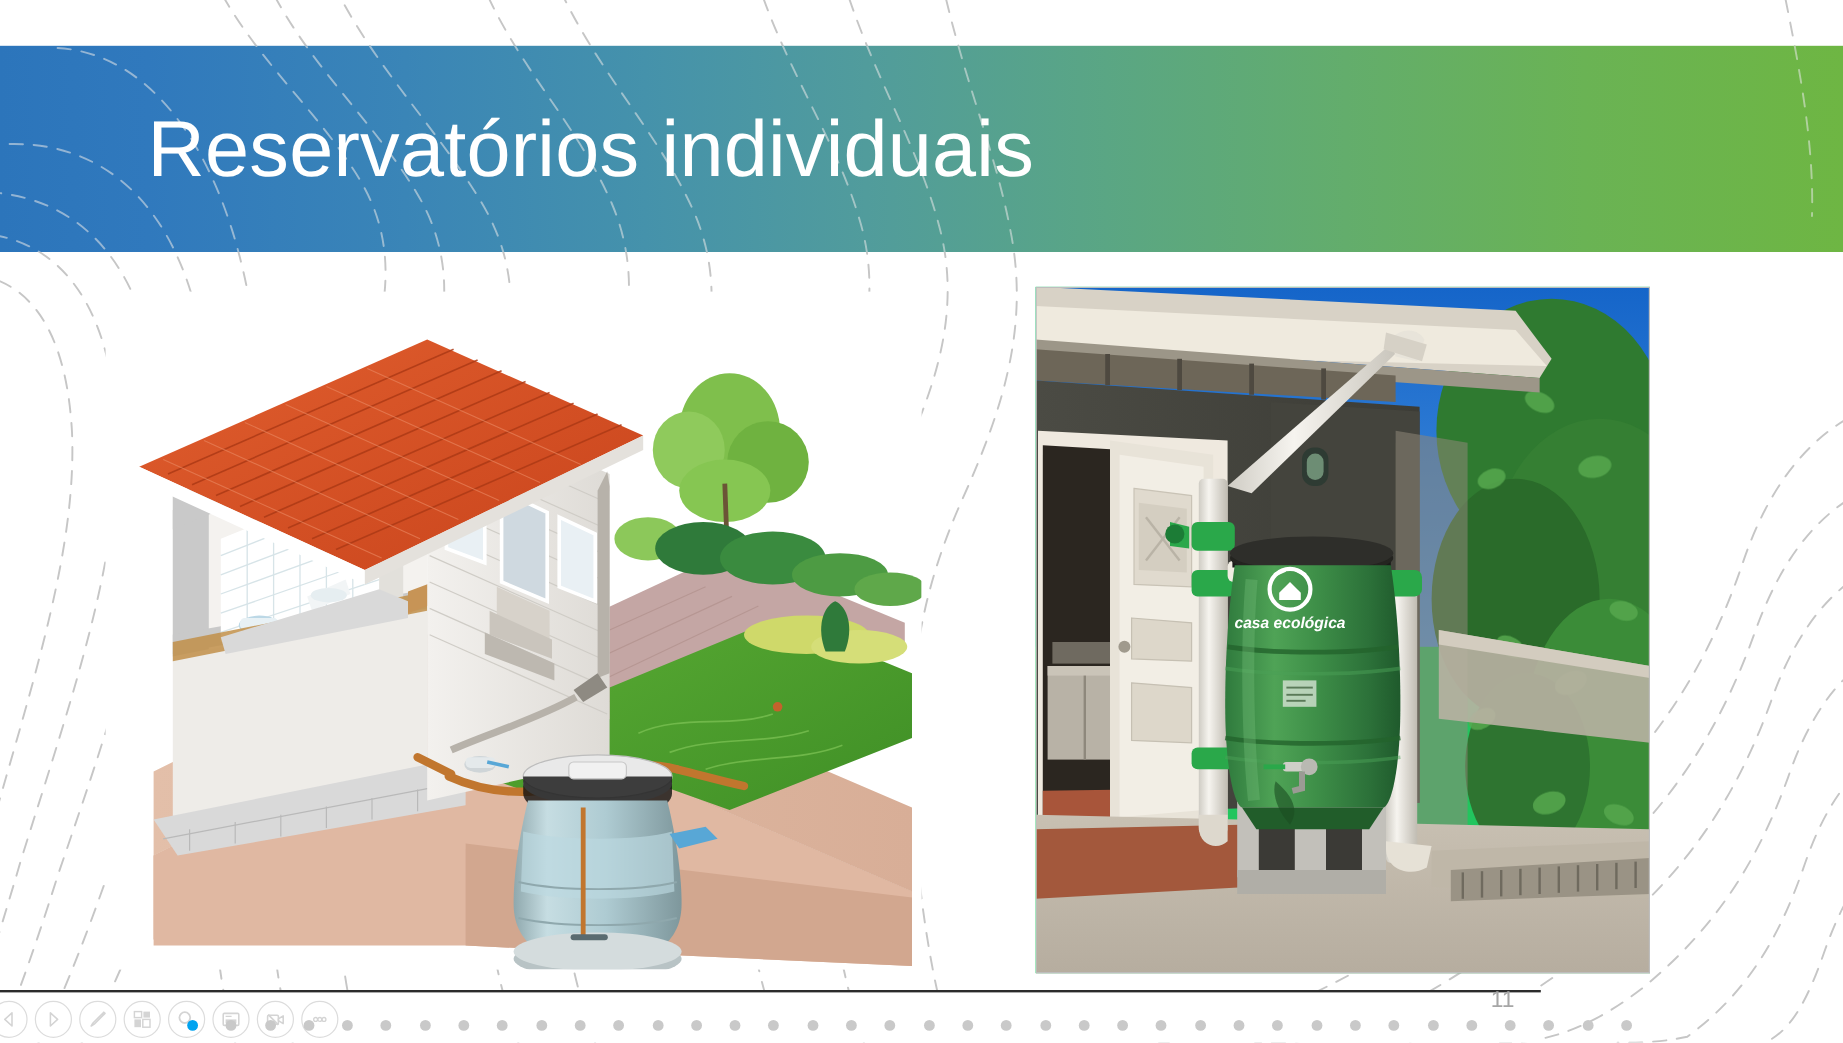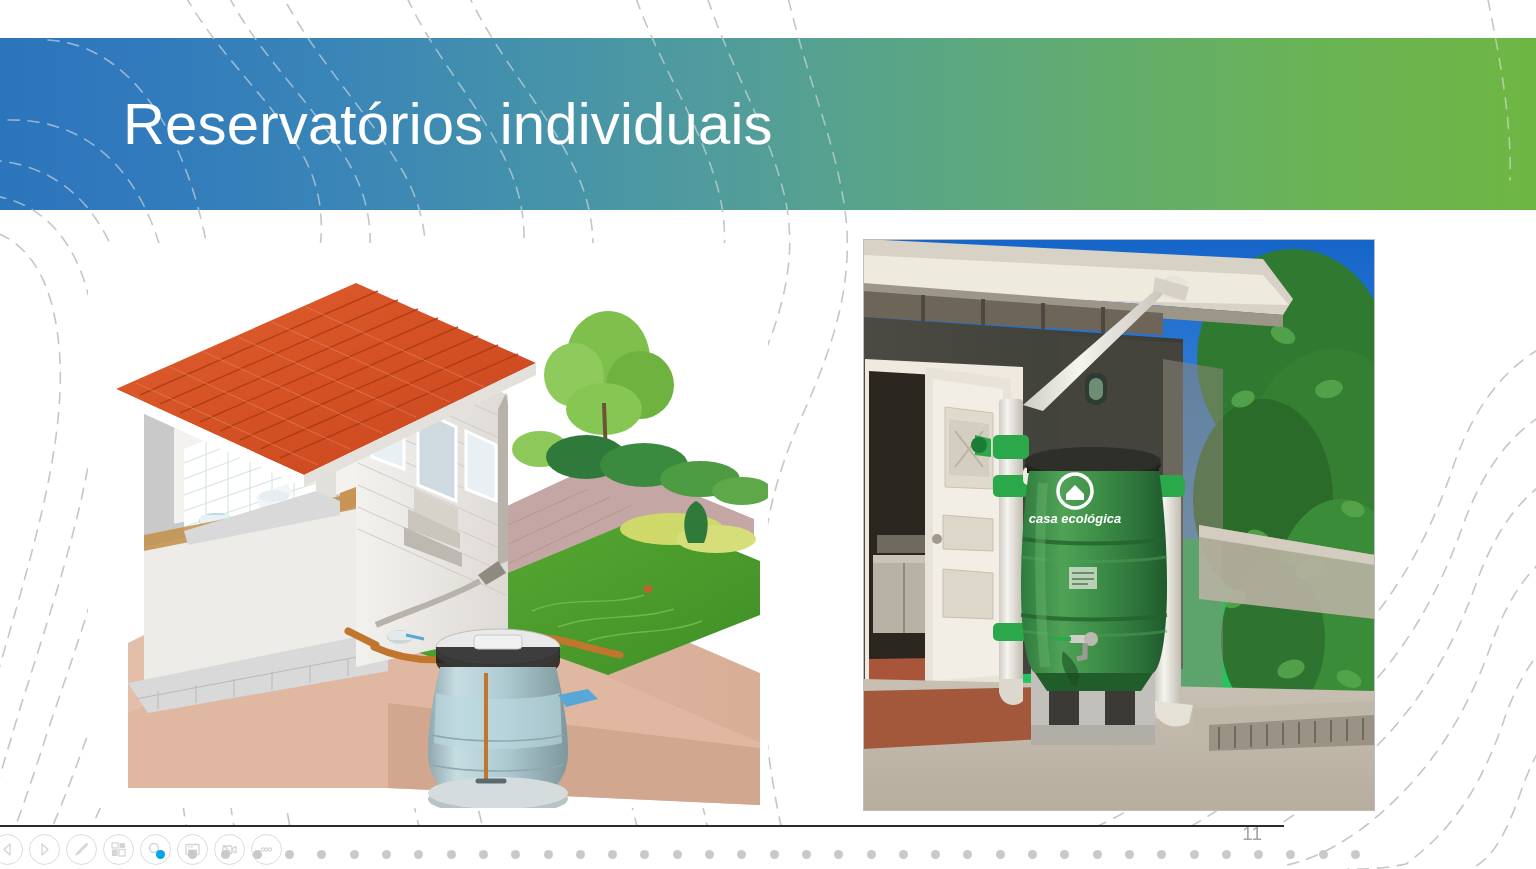--- a/index.html
+++ b/index.html
@@ -44,21 +44,21 @@
       #6eb643 100%);
   }
   #header-contours {
     position:absolute; inset:0;
     opacity:0.55;
   }
   #title {
     position:absolute;
     left:123px; top:50%;
     transform:translateY(-50%);
-    font-size:58px;
+    font-size:66px;
     line-height:1.1;
     font-weight:400;
     color:#ffffff;
     white-space:nowrap;
     letter-spacing:0.2px;
     z-index:3;
   }
 
   
   .figure {

